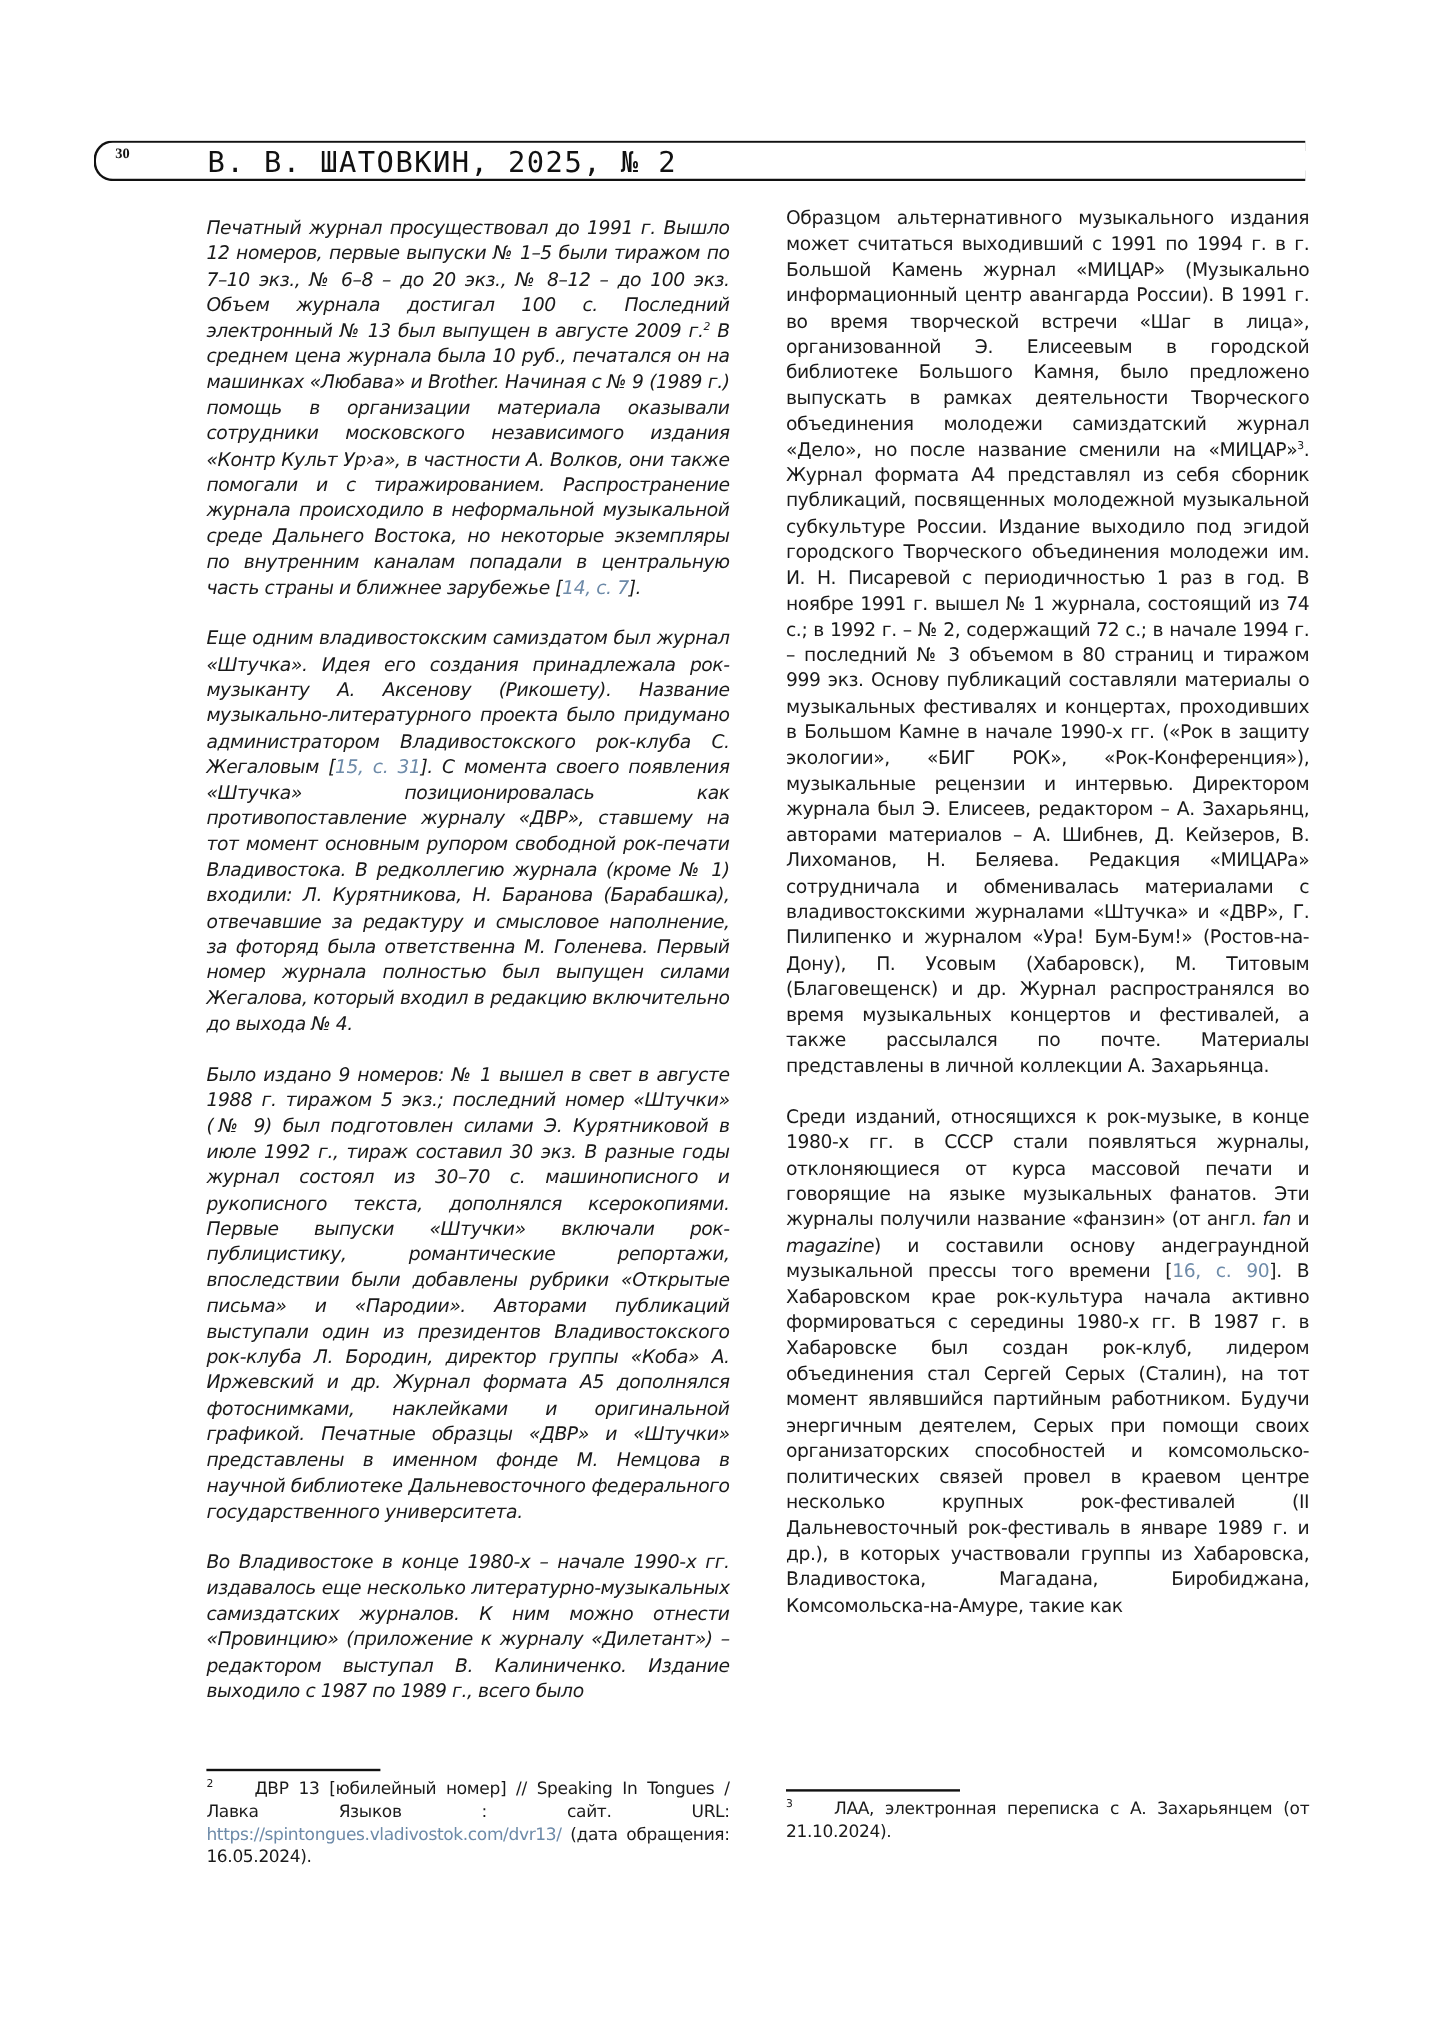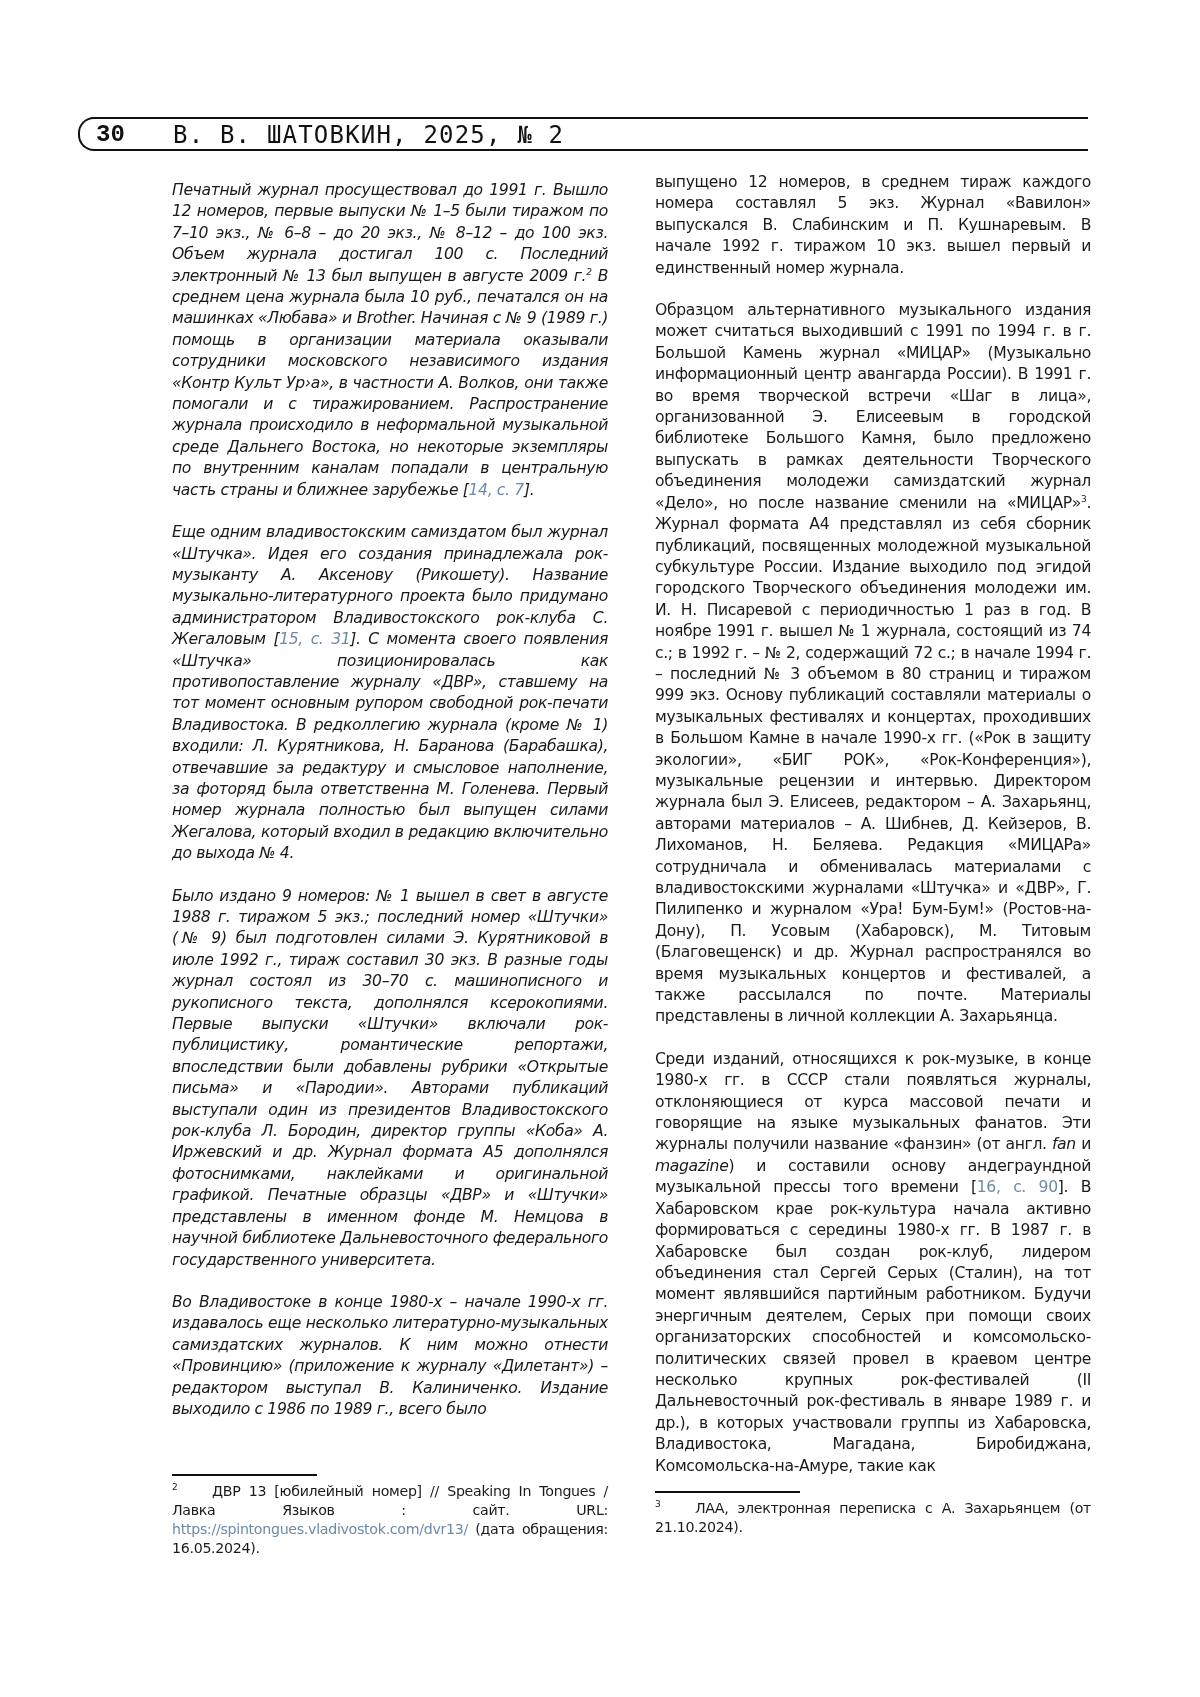--- a/index.html
+++ b/index.html
@@ -1,22 +1,22 @@
 <!DOCTYPE html>
 <html><head>
 <meta charset="utf-8">
 <style>
   html, body { margin: 0; padding: 0; background: #ffffff; }
   body { width: 1200px; height: 1697px; position: relative; overflow: hidden;
          font-family: "DejaVu Sans", sans-serif; color: #1a1a1a; }
   .header { position: absolute; left: 78px; top: 117px; width: 1010px; height: 34px;
             border-top: 2.5px solid #111; border-bottom: 2.5px solid #111;
             border-left: 2.5px solid #111; border-radius: 16px 0 0 16px; box-sizing: border-box; }
-  .page-num { position: absolute; left: 16px; top: 2px; font-family: Liberation Mono, monospace;
-              font-weight: bold; font-size: 24px; color: #111; }
+  .page-num { position: absolute; left: 16px; top: 2px; font-family: Liberation Serif, serif;
+              font-weight: bold; font-size: 12px; color: #111; }
   .running-head { position: absolute; left: 93px; top: 2px; font-size: 24px; letter-spacing: 1.2px;
                   font-family: "DejaVu Sans Mono", monospace; color: #111; }
   .col { position: absolute; width: 436px; font-size: 15.6px; line-height: 21.4px; text-align: justify;
          hyphens: manual; letter-spacing: -0.35px; }
   .col p { margin: 0 0 21px 0; }
   .left { left: 172px; top: 180px; font-style: italic; }
   .right { left: 655px; top: 172px; }
   .cite { color: #6d8aa8; }
   .sup { font-size: 9px; vertical-align: super; line-height: 0; }
   .fn-rule { position: absolute; height: 2px; background: #111; width: 145px; }
@@ -29,30 +29,29 @@
 
 <div class="header">
   <span class="page-num">30</span>
   <span class="running-head">В. В. ШАТОВКИН, 2025, № 2</span>
 </div>
 
 <div class="col left">
   <p><span>Печатный журнал просуществовал до 1991 г. Вышло 12 номеров, первые выпуски № 1–5 были тиражом по 7–10 экз., № 6–8 – до 20 экз., № 8–12 – до 100 экз. Объем журнала достигал 100 с. Последний электронный № 13 был выпущен в августе 2009 г.</span><span class="sup">2</span><span> В среднем цена журнала была 10 руб., печатался он на машинках «Любава» и Brother. Начиная с № 9 (1989 г.) помощь в организации материала оказывали сотрудники московского независимого издания «Контр Культ Ур›а», в частности А. Волков, они также помогали и с тиражированием. Распространение журнала происходило в неформальной музыкальной среде Дальнего Востока, но некоторые экземпляры по внутренним каналам попадали в центральную часть страны и ближнее зарубежье </span>[<span class="cite">14, с. 7</span>]<span>.</span></p>
   <p><span>Еще одним владивостокским самиздатом был журнал «Штучка». Идея его создания принадлежала рок-музыканту А. Аксенову (Рикошету). Название музыкально-литературного проекта было придумано администратором Владивостокского рок-клуба С. Жегаловым </span>[<span class="cite">15, с. 31</span>]<span>. С момента своего появления «Штучка» позиционировалась как противопоставление журналу «ДВР», ставшему на тот момент основным рупором свободной рок-печати Владивостока. В редколлегию журнала (кроме № 1) входили: Л. Курятникова, Н. Баранова (Барабашка), отвечавшие за редактуру и смысловое наполнение, за фоторяд была ответственна М. Голенева. Первый номер журнала полностью был выпущен силами Жегалова, который входил в редакцию включительно до выхода № 4.</span></p>
   <p><span>Было издано 9 номеров: № 1 вышел в свет в августе 1988 г. тиражом 5 экз.; последний номер «Штучки» (№ 9) был подготовлен силами Э. Курятниковой в июле 1992 г., тираж составил 30 экз. В разные годы журнал состоял из 30–70 с. машинописного и рукописного текста, дополнялся ксерокопиями. Первые выпуски «Штучки» включали рок-публицистику, романтические репортажи, впоследствии были добавлены рубрики «Открытые письма» и «Пародии». Авторами публикаций выступали один из президентов Владивостокского рок-клуба Л. Бородин, директор группы «Коба» А. Иржевский и др. Журнал формата А5 дополнялся фотоснимками, наклейками и оригинальной графикой. Печатные образцы «ДВР» и «Штучки» представлены в именном фонде М. Немцова в научной библиотеке Дальневосточного федерального государственного университета.</span></p>
-  <p><span>Во Владивостоке в конце 1980-х – начале 1990-х гг. издавалось еще несколько литературно-музыкальных самиздатских журналов. К ним можно отнести «Провинцию» (приложение к журналу «Дилетант») – редактором выступал В. Калиниченко. Издание выходило с 1986 по 1989 г., всего было</span></p>
+  <p><span>Во Владивостоке в конце 1980-х – начале 1990-х гг. издавалось еще несколько литературно-музыкальных самиздатских журналов. К ним можно отнести «Провинцию» (приложение к журналу «Дилетант») – редактором выступал В. Калиниченко. Издание выходило с 1987 по 1989 г., всего было</span></p>
 </div>
 
 <div class="fn-rule" style="left:172px; top:1474px;"></div>
 <div class="footnote" style="left:172px; top:1478px;">
   <span class="fn-mark">2</span><span>ДВР 13 [юбилейный номер] // Speaking In Tongues / Лавка Языков : сайт. URL: </span><span class="link">https://spintongues.vladivostok.com/dvr13/</span><span> (дата обращения: 16.05.2024).</span>
 </div>
 
 <div class="col right">
-  <p><span>выпущено 12 номеров, в среднем тираж каждого номера составлял 5 экз. Журнал «Вавилон» выпускался В. Слабинским и П. Кушнаревым. В начале 1992 г. тиражом 10 экз. вышел первый и единственный номер журнала.</span></p>
   <p><span>Образцом альтернативного музыкального издания может считаться выходивший с 1991 по 1994 г. в г. Большой Камень журнал «МИЦАР» (Музыкально информационный центр авангарда России). В 1991 г. во время творческой встречи «Шаг в лица», организованной Э. Елисеевым в городской библиотеке Большого Камня, было предложено выпускать в рамках деятельности Творческого объединения молодежи самиздатский журнал «Дело», но после название сменили на «МИЦАР»</span><span class="sup">3</span><span>. Журнал формата А4 представлял из себя сборник публикаций, посвященных молодежной музыкальной субкультуре России. Издание выходило под эгидой городского Творческого объединения молодежи им. И. Н. Писаревой с периодичностью 1 раз в год. В ноябре 1991 г. вышел № 1 журнала, состоящий из 74 с.; в 1992 г. – № 2, содержащий 72 с.; в начале 1994 г. – последний № 3 объемом в 80 страниц и тиражом 999 экз. Основу публикаций составляли материалы о музыкальных фестивалях и концертах, проходивших в Большом Камне в начале 1990-х гг. («Рок в защиту экологии», «БИГ РОК», «Рок-Конференция»), музыкальные рецензии и интервью. Директором журнала был Э. Елисеев, редактором – А. Захарьянц, авторами материалов – А. Шибнев, Д. Кейзеров, В. Лихоманов, Н. Беляева. Редакция «МИЦАРа» сотрудничала и обменивалась материалами с владивостокскими журналами «Штучка» и «ДВР», Г. Пилипенко и журналом «Ура! Бум-Бум!» (Ростов-на-Дону), П. Усовым (Хабаровск), М. Титовым (Благовещенск) и др. Журнал распространялся во время музыкальных концертов и фестивалей, а также рассылался по почте. Материалы представлены в личной коллекции А. Захарьянца.</span></p>
   <p><span>Среди изданий, относящихся к рок-музыке, в конце 1980-х гг. в СССР стали появляться журналы, отклоняющиеся от курса массовой печати и говорящие на языке музыкальных фанатов. Эти журналы получили название «фанзин» (от англ. </span><em>fan</em><span> и </span><em>magazine</em><span>) и составили основу андеграундной музыкальной прессы того времени </span>[<span class="cite">16, с. 90</span>]<span>. В Хабаровском крае рок-культура начала активно формироваться с середины 1980-х гг. В 1987 г. в Хабаровске был создан рок-клуб, лидером объединения стал Сергей Серых (Сталин), на тот момент являвшийся партийным работником. Будучи энергичным деятелем, Серых при помощи своих организаторских способностей и комсомольско-политических связей провел в краевом центре несколько крупных рок-фестивалей (II Дальневосточный рок-фестиваль в январе 1989 г. и др.), в которых участвовали группы из Хабаровска, Владивостока, Магадана, Биробиджана, Комсомольска-на-Амуре, такие как</span></p>
 </div>
 
 <div class="fn-rule" style="left:655px; top:1491px;"></div>
 <div class="footnote" style="left:655px; top:1495px;">
   <span class="fn-mark">3</span><span>ЛАА, электронная переписка с А. Захарьянцем (от 21.10.2024).</span>
 </div>
 
 </body></html>

